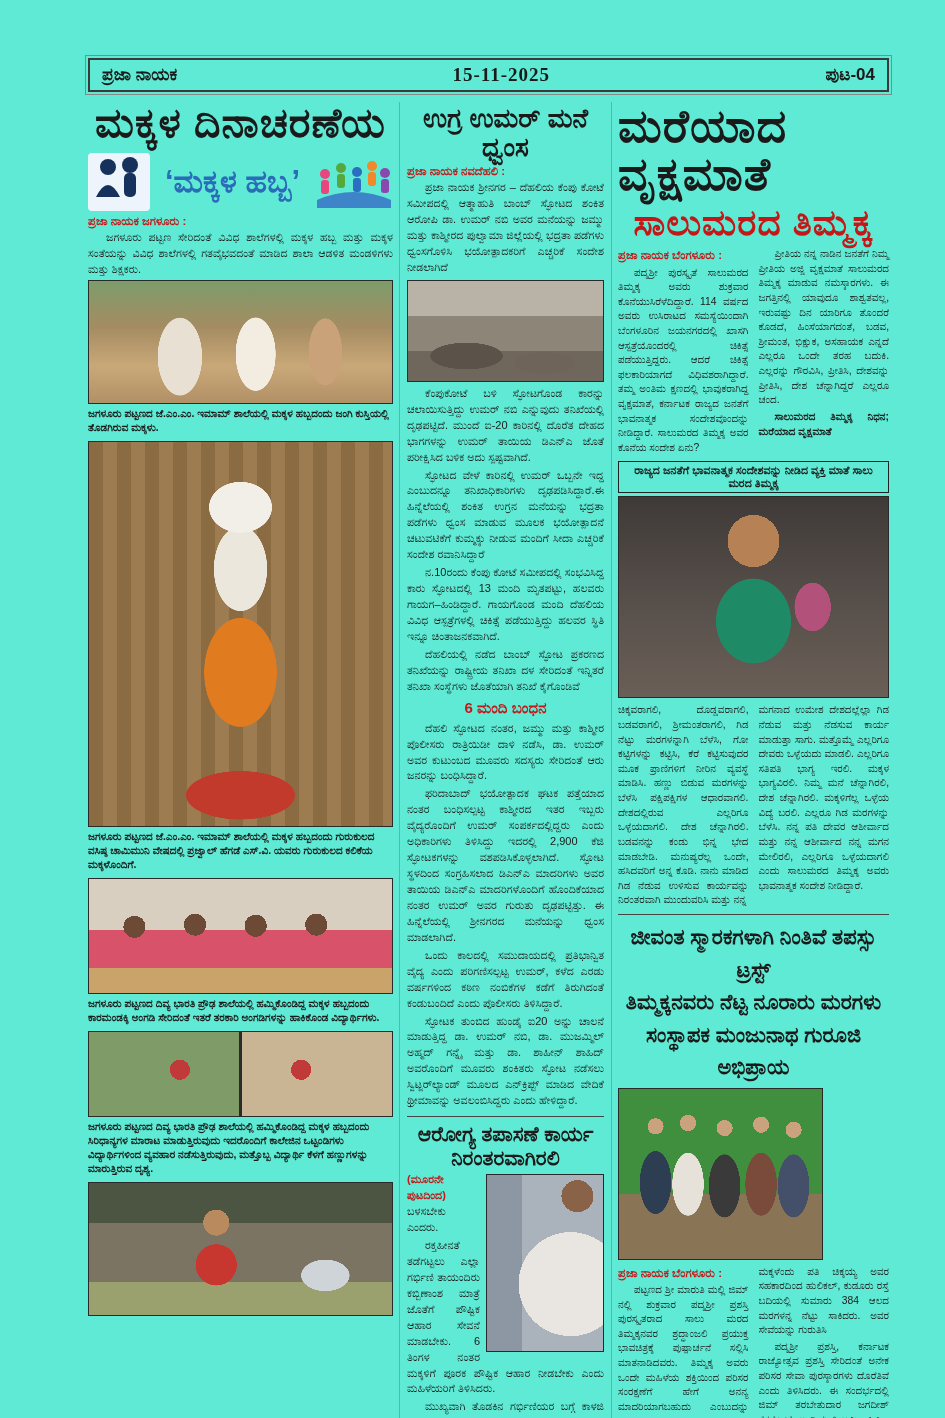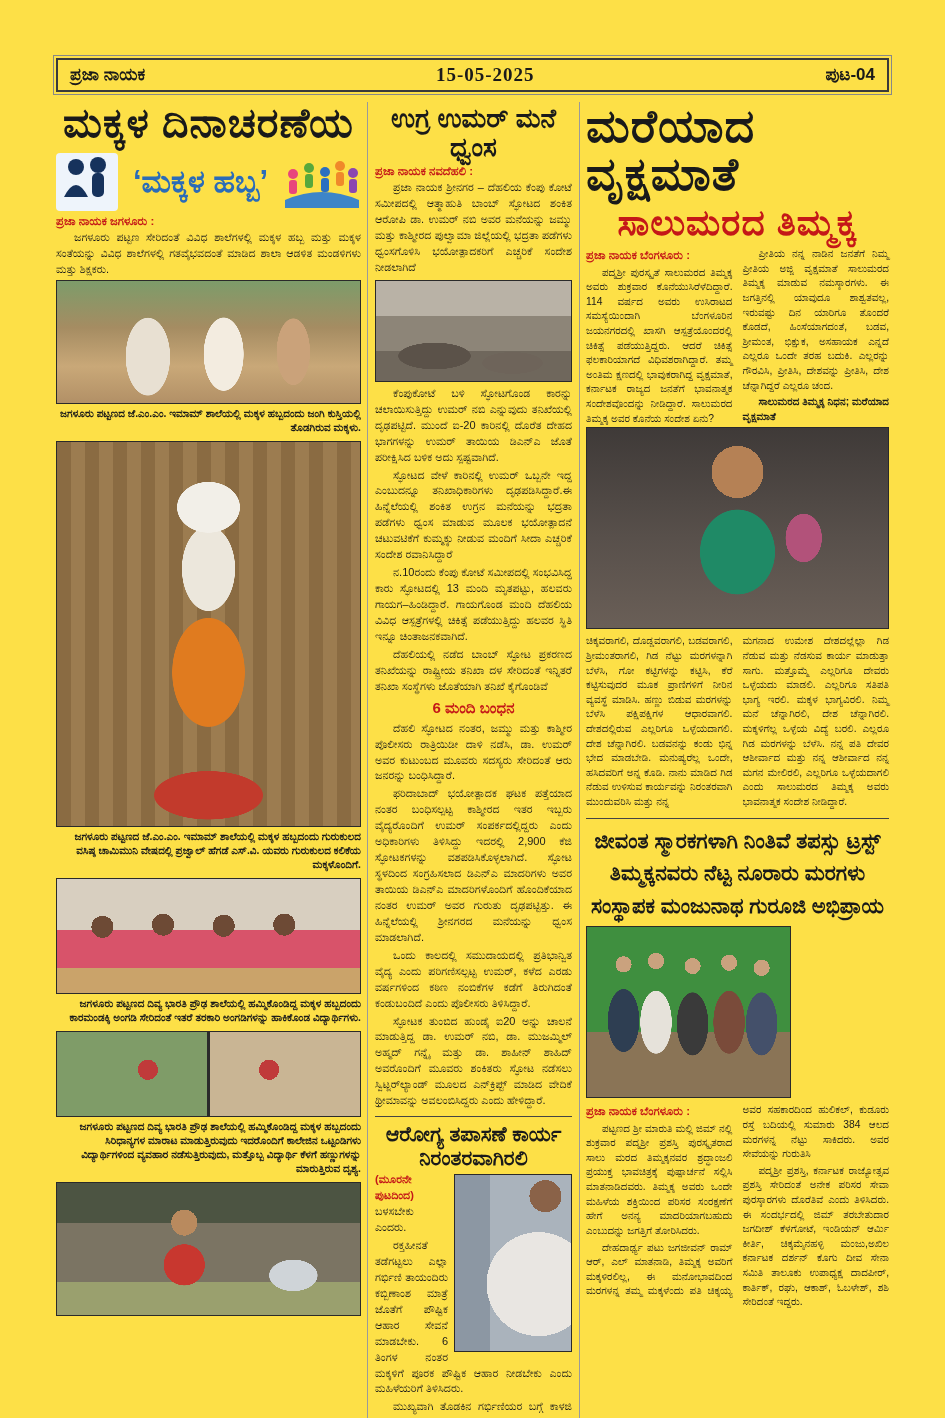--- a/index.html
+++ b/index.html
@@ -1,38 +1,38 @@
 <!DOCTYPE html>
 <html><head>
 <meta charset="utf-8">
 <style>
   * { box-sizing: border-box; margin: 0; padding: 0; }
   html,body { background:#e8e8e8; }
   body { font-family: "Liberation Sans", sans-serif; color:#1a1a1a; }
   .page {
-    width: 945px; height: 1418px; margin: 0 auto; background: #fde047;
-    padding: 58px 56px 14px 56px; overflow: hidden; position: relative;
+    width: 945px; height: 1418px; margin: 0 auto; background: #5eead4;
+    padding: 58px 56px 14px 88px; overflow: hidden; position: relative;
   }
   
   .masthead {
     display:flex; justify-content:space-between; align-items:center;
     border:2px solid #3a3a3a; outline:1px solid #888; outline-offset:2px;
     padding:4px 12px; font-weight:bold; font-size:17px;
   }
   .masthead .date { font-family:"Liberation Serif", serif; font-size:19px; letter-spacing:1px; }
   
   .main { display:flex; margin-top:10px; align-items:stretch; }
   .col-left  { width:305px; flex:none; }
   .col-mid   { width:213px; flex:none; border-left:1px solid #9a9a9a; border-right:1px solid #9a9a9a; padding:0 7px; margin:0 6px; }
   .col-right { flex:1; min-width:0; }
   
   .dateline { color:#c41818; font-weight:bold; font-size:11.5px; margin:4px 0 2px 0; }
   .body-txt { font-size:11px; line-height:1.45; text-align:justify; }
   .body-txt p { text-indent:18px; margin-bottom:2px; }
-  .caption { font-size:10.4px; font-weight:bold; text-align:right; line-height:1.35; margin:3px 0 6px 0; }
+  .caption { font-size:10.4px; font-weight:bold; text-align:left; line-height:1.35; margin:3px 0 6px 0; }
   .photo { border:1px solid #2a2a2a; width:100%; position:relative; overflow:hidden; }
   
   .l-headline { font-size:41px; font-weight:bold; text-align:center; letter-spacing:1px; line-height:1.05; }
   .sub-row { display:flex; align-items:center; justify-content:space-between; margin:8px 0 2px 0;text-align:right; }
   .blue-head { color:#2b6cb8; font-size:31px; font-weight:bold; white-space:nowrap; }
   .kids-badge { width:62px; height:58px; background:#eef4fb; border-radius:4px; flex:none; }
   .kids-color { width:78px; height:52px; flex:none; }
   
   .ph-wrestle { height:124px; background:
       radial-gradient(ellipse 40px 70px at 30% 62%, #e8e0d2 0 55%, transparent 56%),
@@ -106,21 +106,21 @@
   .side-strip { flex:1; min-width:0; }
   svg { display:block; }
 </style>
 </head>
 <body>
 
 <div class="page">
 
   <div class="masthead">
     <span>ಪ್ರಜಾ ನಾಯಕ</span>
-    <span class="date">15-05-2025</span>
+    <span class="date">15-11-2025</span>
     <span>ಪುಟ-04</span>
   </div>
 
   <div class="main">
 
     <div class="col-left">
       <div class="l-headline">ಮಕ್ಕಳ ದಿನಾಚರಣೆಯ</div>
 
       <div class="sub-row">
         <span class="kids-badge">
@@ -213,20 +213,21 @@
       <div class="r-head-black">ಮರೆಯಾದ ವೃಕ್ಷಮಾತೆ</div>
       <div class="r-head-red">ಸಾಲುಮರದ ತಿಮ್ಮಕ್ಕ</div>
 
       <div class="two-col r-small" style="margin-top:5px;">
         <div class="dateline" style="margin-top:0;">ಪ್ರಜಾ ನಾಯಕ ಬೆಂಗಳೂರು :</div>
         <p>ಪದ್ಮಶ್ರೀ ಪುರಸ್ಕೃತೆ ಸಾಲುಮರದ ತಿಮ್ಮಕ್ಕ ಅವರು ಶುಕ್ರವಾರ ಕೊನೆಯುಸಿರೆಳೆದಿದ್ದಾರೆ. 114 ವರ್ಷದ ಅವರು ಉಸಿರಾಟದ ಸಮಸ್ಯೆಯಿಂದಾಗಿ ಬೆಂಗಳೂರಿನ ಜಯನಗರದಲ್ಲಿ ಖಾಸಗಿ ಆಸ್ಪತ್ರೆಯೊಂದರಲ್ಲಿ ಚಿಕಿತ್ಸೆ ಪಡೆಯುತ್ತಿದ್ದರು. ಆದರೆ ಚಿಕಿತ್ಸೆ ಫಲಕಾರಿಯಾಗದೆ ವಿಧಿವಶರಾಗಿದ್ದಾರೆ. ತಮ್ಮ ಅಂತಿಮ ಕ್ಷಣದಲ್ಲಿ ಭಾವುಕರಾಗಿದ್ದ ವೃಕ್ಷಮಾತೆ, ಕರ್ನಾಟಕ ರಾಜ್ಯದ ಜನತೆಗೆ ಭಾವನಾತ್ಮಕ ಸಂದೇಶವೊಂದನ್ನು ನೀಡಿದ್ದಾರೆ. ಸಾಲುಮರದ ತಿಮ್ಮಕ್ಕ ಅವರ ಕೊನೆಯ ಸಂದೇಶ ಏನು?</p>
         <p>ಪ್ರೀತಿಯ ನನ್ನ ನಾಡಿನ ಜನತೆಗೆ ನಿಮ್ಮ ಪ್ರೀತಿಯ ಅಜ್ಜಿ ವೃಕ್ಷಮಾತೆ ಸಾಲುಮರದ ತಿಮ್ಮಕ್ಕ ಮಾಡುವ ನಮಸ್ಕಾರಗಳು. ಈ ಜಗತ್ತಿನಲ್ಲಿ ಯಾವುದೂ ಶಾಶ್ವತವಲ್ಲ, ಇರುವಷ್ಟು ದಿನ ಯಾರಿಗೂ ತೊಂದರೆ ಕೊಡದೆ, ಹಿಂಸೆಯಾಗದಂತೆ, ಬಡವ, ಶ್ರೀಮಂತ, ಭಿಕ್ಷುಕ, ಅಸಹಾಯಕ ಎನ್ನದೆ ಎಲ್ಲರೂ ಒಂದೇ ತರಹ ಬದುಕಿ. ಎಲ್ಲರನ್ನು ಗೌರವಿಸಿ, ಪ್ರೀತಿಸಿ, ದೇಶವನ್ನು ಪ್ರೀತಿಸಿ, ದೇಶ ಚೆನ್ನಾಗಿದ್ದರೆ ಎಲ್ಲರೂ ಚಂದ.</p>
         <p style="font-weight:bold;">ಸಾಲುಮರದ ತಿಮ್ಮಕ್ಕ ನಿಧನ; ಮರೆಯಾದ ವೃಕ್ಷಮಾತೆ</p>
       </div>
 
+      <div class="cap-box">ರಾಜ್ಯದ ಜನತೆಗೆ ಭಾವನಾತ್ಮಕ ಸಂದೇಶವನ್ನು ನೀಡಿದ ವ್ಯಕ್ತಿ ಮಾತೆ ಸಾಲು ಮರದ ತಿಮ್ಮಕ್ಕ</div>
       <div class="photo ph-thimmakka"></div>
 
       <div class="two-col r-small" style="margin-top:5px;">
         <p style="text-indent:0;">ಚಿಕ್ಕವರಾಗಲಿ, ದೊಡ್ಡವರಾಗಲಿ, ಬಡವರಾಗಲಿ, ಶ್ರೀಮಂತರಾಗಲಿ, ಗಿಡ ನೆಟ್ಟು ಮರಗಳನ್ನಾಗಿ ಬೆಳೆಸಿ, ಗೋ ಕಟ್ಟಿಗಳನ್ನು ಕಟ್ಟಿಸಿ, ಕೆರೆ ಕಟ್ಟಿಸುವುದರ ಮೂಕ ಪ್ರಾಣಿಗಳಿಗೆ ನೀರಿನ ವ್ಯವಸ್ಥೆ ಮಾಡಿಸಿ. ಹಣ್ಣು ಬಿಡುವ ಮರಗಳನ್ನು ಬೆಳೆಸಿ ಪಕ್ಷಿಪಕ್ಷಿಗಳ ಆಧಾರವಾಗಲಿ. ದೇಶದಲ್ಲಿರುವ ಎಲ್ಲರಿಗೂ ಒಳ್ಳೆಯದಾಗಲಿ. ದೇಶ ಚೆನ್ನಾಗಿರಲಿ. ಬಡವನನ್ನು ಕಂಡು ಭಿನ್ನ ಭೇದ ಮಾಡಬೇಡಿ. ಮನುಷ್ಯರೆಲ್ಲ ಒಂದೇ, ಹಸಿದವರಿಗೆ ಅನ್ನ ಕೊಡಿ. ನಾನು ಮಾಡಿದ ಗಿಡ ನೆಡುವ ಉಳಿಸುವ ಕಾರ್ಯವನ್ನು ನಿರಂತರವಾಗಿ ಮುಂದುವರಿಸಿ ಮತ್ತು ನನ್ನ</p>
         <p style="text-indent:0;">ಮಗನಾದ ಉಮೇಶ ದೇಶದಲ್ಲೆಲ್ಲಾ ಗಿಡ ನೆಡುವ ಮತ್ತು ನೆಡಸುವ ಕಾರ್ಯ ಮಾಡುತ್ತಾ ಸಾಗು. ಮತ್ತೊಮ್ಮೆ ಎಲ್ಲರಿಗೂ ದೇವರು ಒಳ್ಳೆಯದು ಮಾಡಲಿ. ಎಲ್ಲರಿಗೂ ಸತಿಪತಿ ಭಾಗ್ಯ ಇರಲಿ. ಮಕ್ಕಳ ಭಾಗ್ಯವಿರಲಿ. ನಿಮ್ಮ ಮನೆ ಚೆನ್ನಾಗಿರಲಿ, ದೇಶ ಚೆನ್ನಾಗಿರಲಿ. ಮಕ್ಕಳಿಗೆಲ್ಲ ಒಳ್ಳೆಯ ವಿದ್ಯೆ ಬರಲಿ. ಎಲ್ಲರೂ ಗಿಡ ಮರಗಳನ್ನು ಬೆಳೆಸಿ. ನನ್ನ ಪತಿ ದೇವರ ಆಶೀರ್ವಾದ ಮತ್ತು ನನ್ನ ಆಶೀರ್ವಾದ ನನ್ನ ಮಗನ ಮೇಲಿರಲಿ, ಎಲ್ಲರಿಗೂ ಒಳ್ಳೆಯದಾಗಲಿ ಎಂದು ಸಾಲುಮರದ ತಿಮ್ಮಕ್ಕ ಅವರು ಭಾವನಾತ್ಮಕ ಸಂದೇಶ ನೀಡಿದ್ದಾರೆ.</p>
       </div>
 
       <div class="r2-headline">
         <div>ಜೀವಂತ ಸ್ಮಾರಕಗಳಾಗಿ ನಿಂತಿವೆ ತಪಸ್ಸು ಟ್ರಸ್ಟ್</div>
         <div>ತಿಮ್ಮಕ್ಕನವರು ನೆಟ್ಟ ನೂರಾರು ಮರಗಳು</div>

